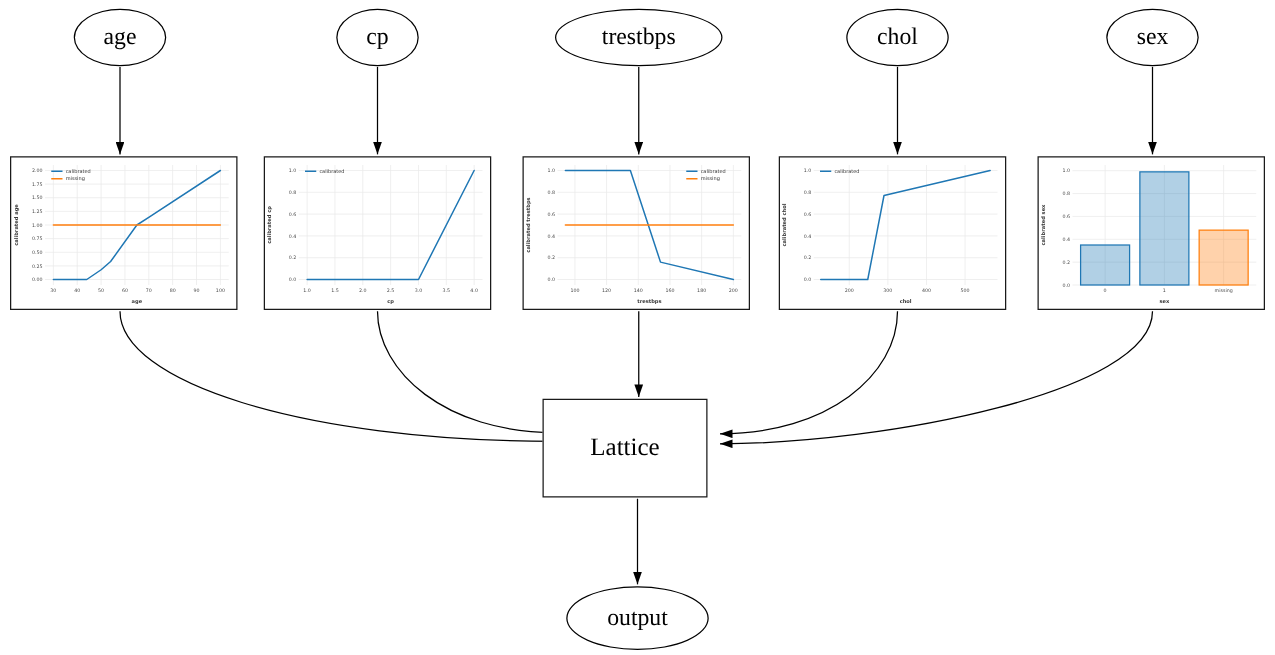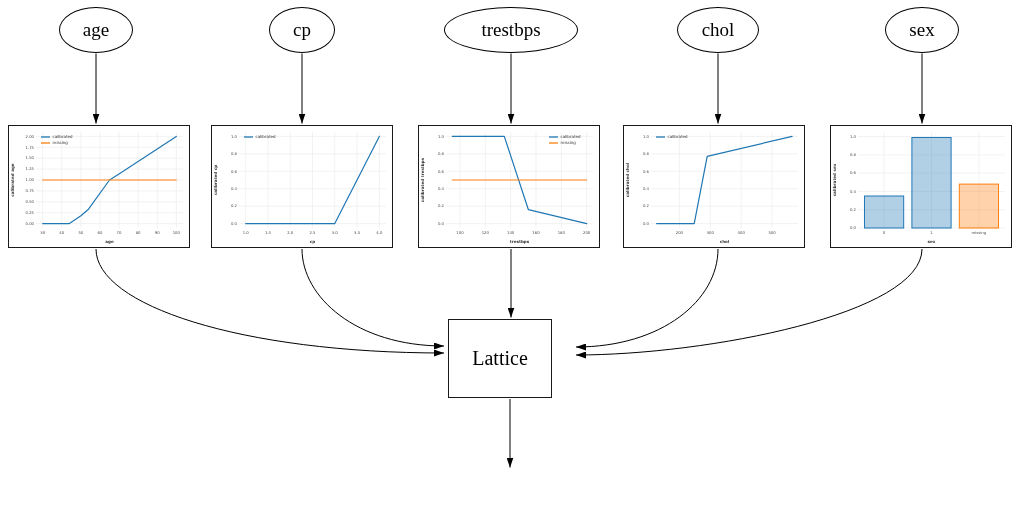--- a/index.html
+++ b/index.html
@@ -224,18 +224,21 @@
         <line x1="27" x2="174" y1="10.571428571428584" y2="10.571428571428584" stroke="#e9e9e9" stroke-width="0.6"></line>
         <text x="25" y="11.871428571428584" text-anchor="end" font-size="3.8" fill="#4a4a4a">1.0</text>
         <text x="100.5" y="116.5" text-anchor="middle" font-size="4.1" font-weight="bold" fill="#3a3a3a">sex</text>
         <text x="5" y="54" text-anchor="middle" font-size="4.1" font-weight="bold" fill="#3a3a3a" transform="rotate(-90 5 54)">calibrated sex</text>
         <rect x="33.480645161290326" y="70" width="39.2" height="32" fill="#1f77b4" fill-opacity="0.35" stroke="#1f77b4" stroke-width="1"></rect>
         <rect x="80.9" y="11.485714285714295" width="39.2" height="90.5142857142857" fill="#1f77b4" fill-opacity="0.35" stroke="#1f77b4" stroke-width="1"></rect>
         <rect x="128.3193548387097" y="58.114285714285714" width="39.2" height="43.885714285714286" fill="#ff7f0e" fill-opacity="0.35" stroke="#ff7f0e" stroke-width="1"></rect>
       </svg>
   </div>
 
-  <div class="box lattice" style="left:448px;top:319px;width:104px;height:79px">
+  <div class="box lattice" style="left:434px;top:319px;width:132px;height:79px">
     <span>Lattice</span>
   </div>
 
+  <div class="node" style="left:453px;top:469px;width:114px;height:51px">
+    <span>output</span>
+  </div>
 
 </div>
 
 </body></html>

